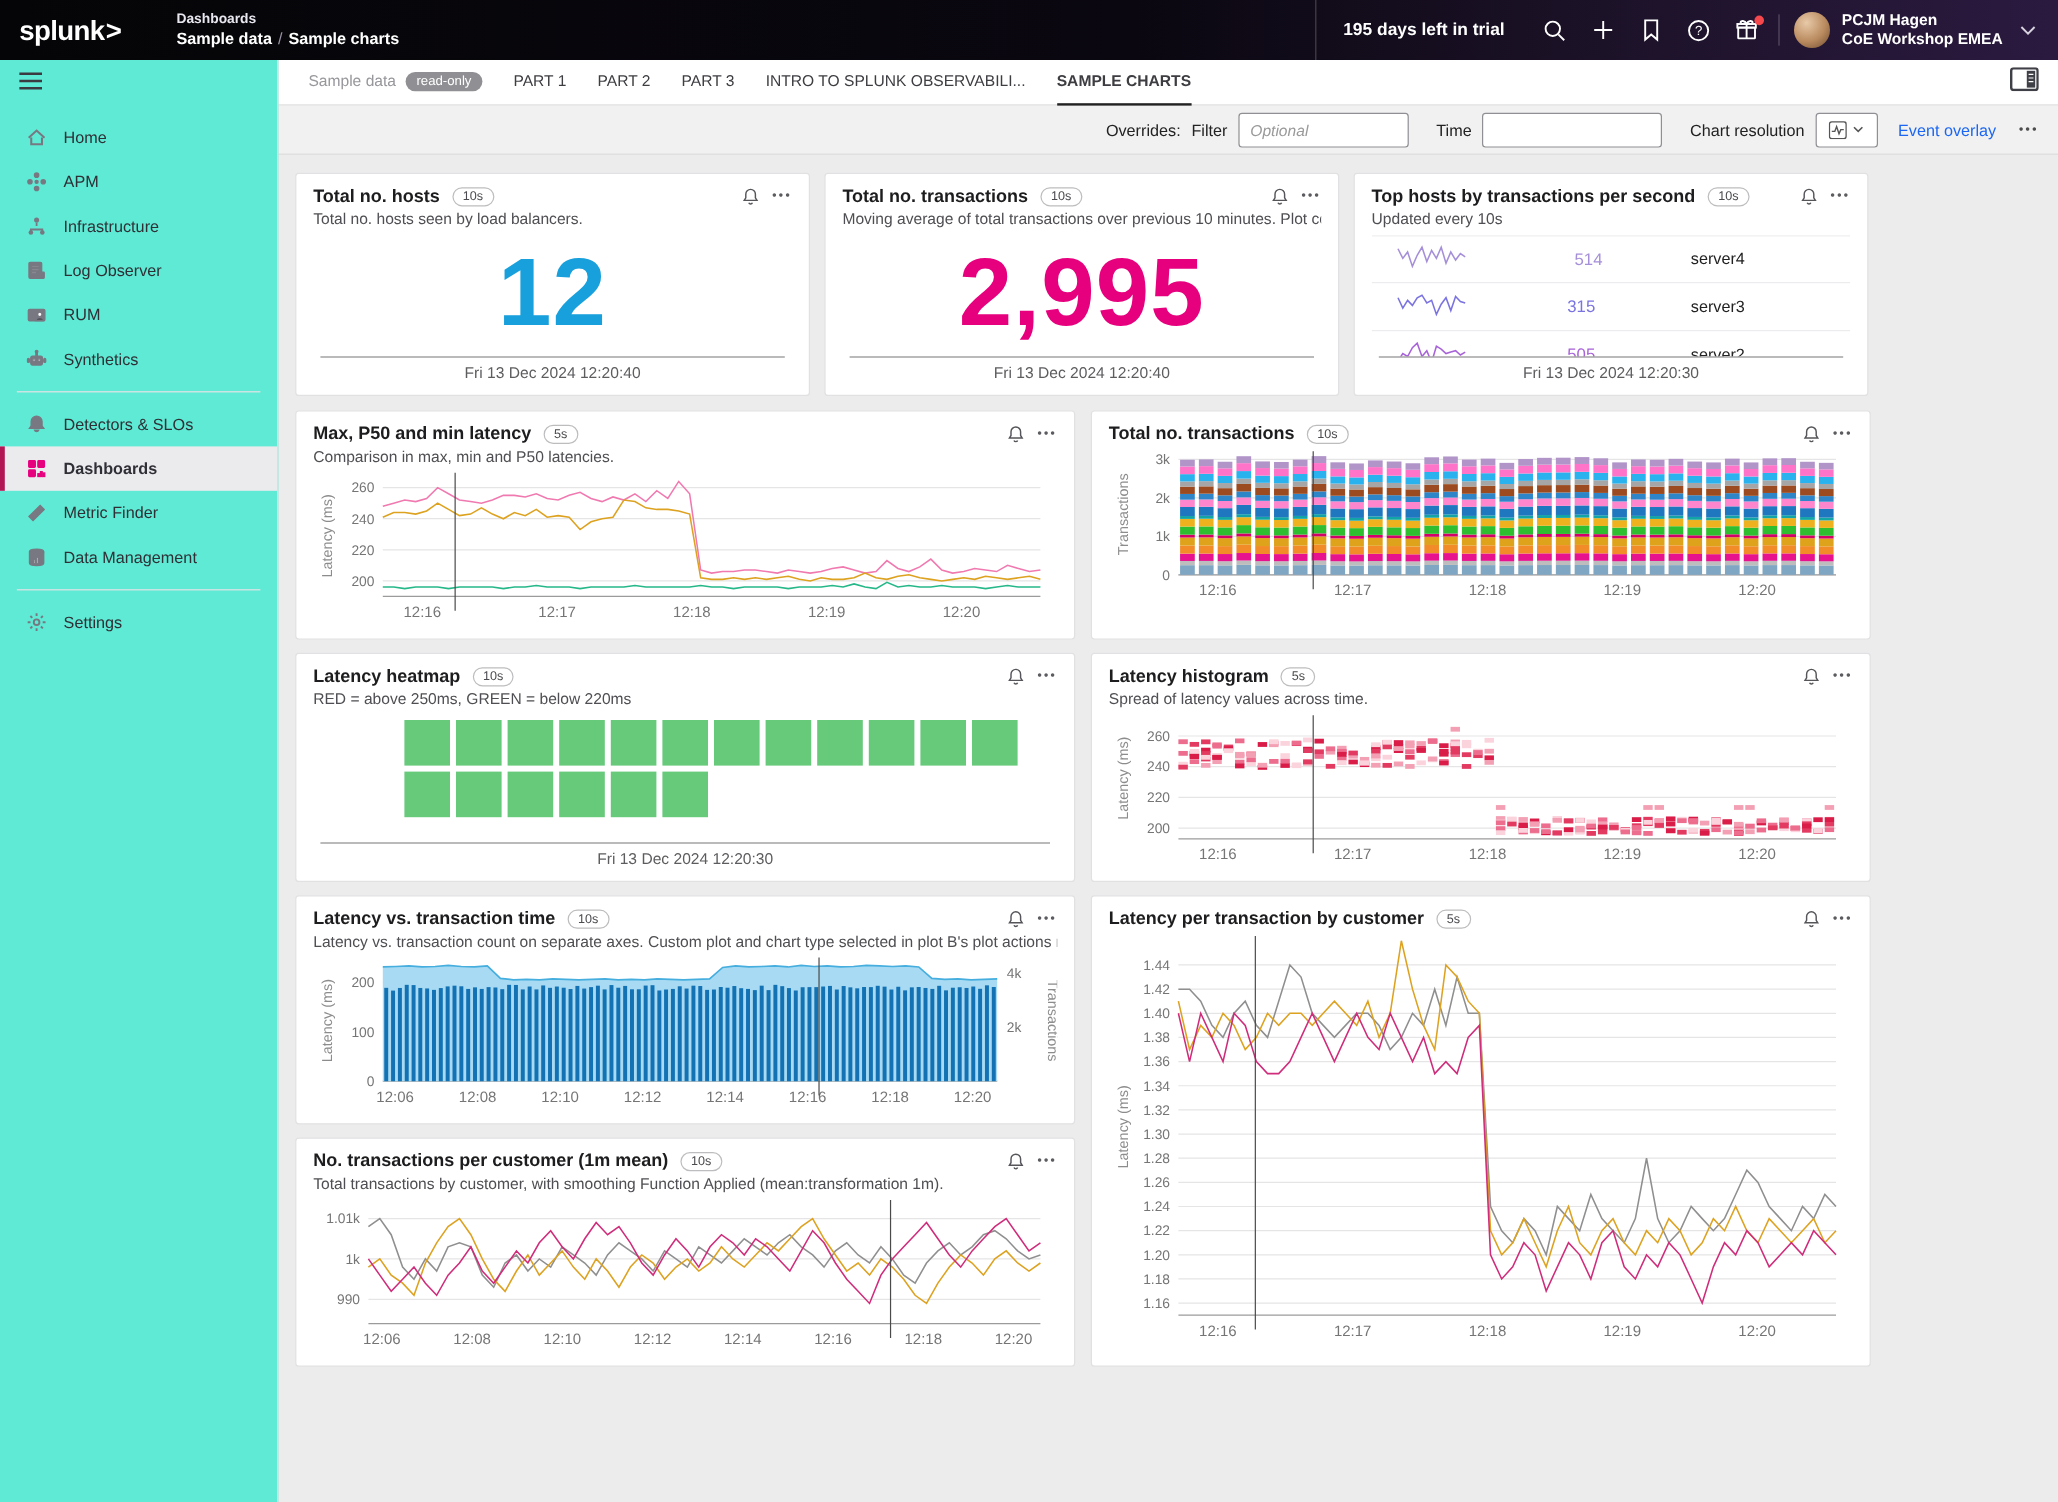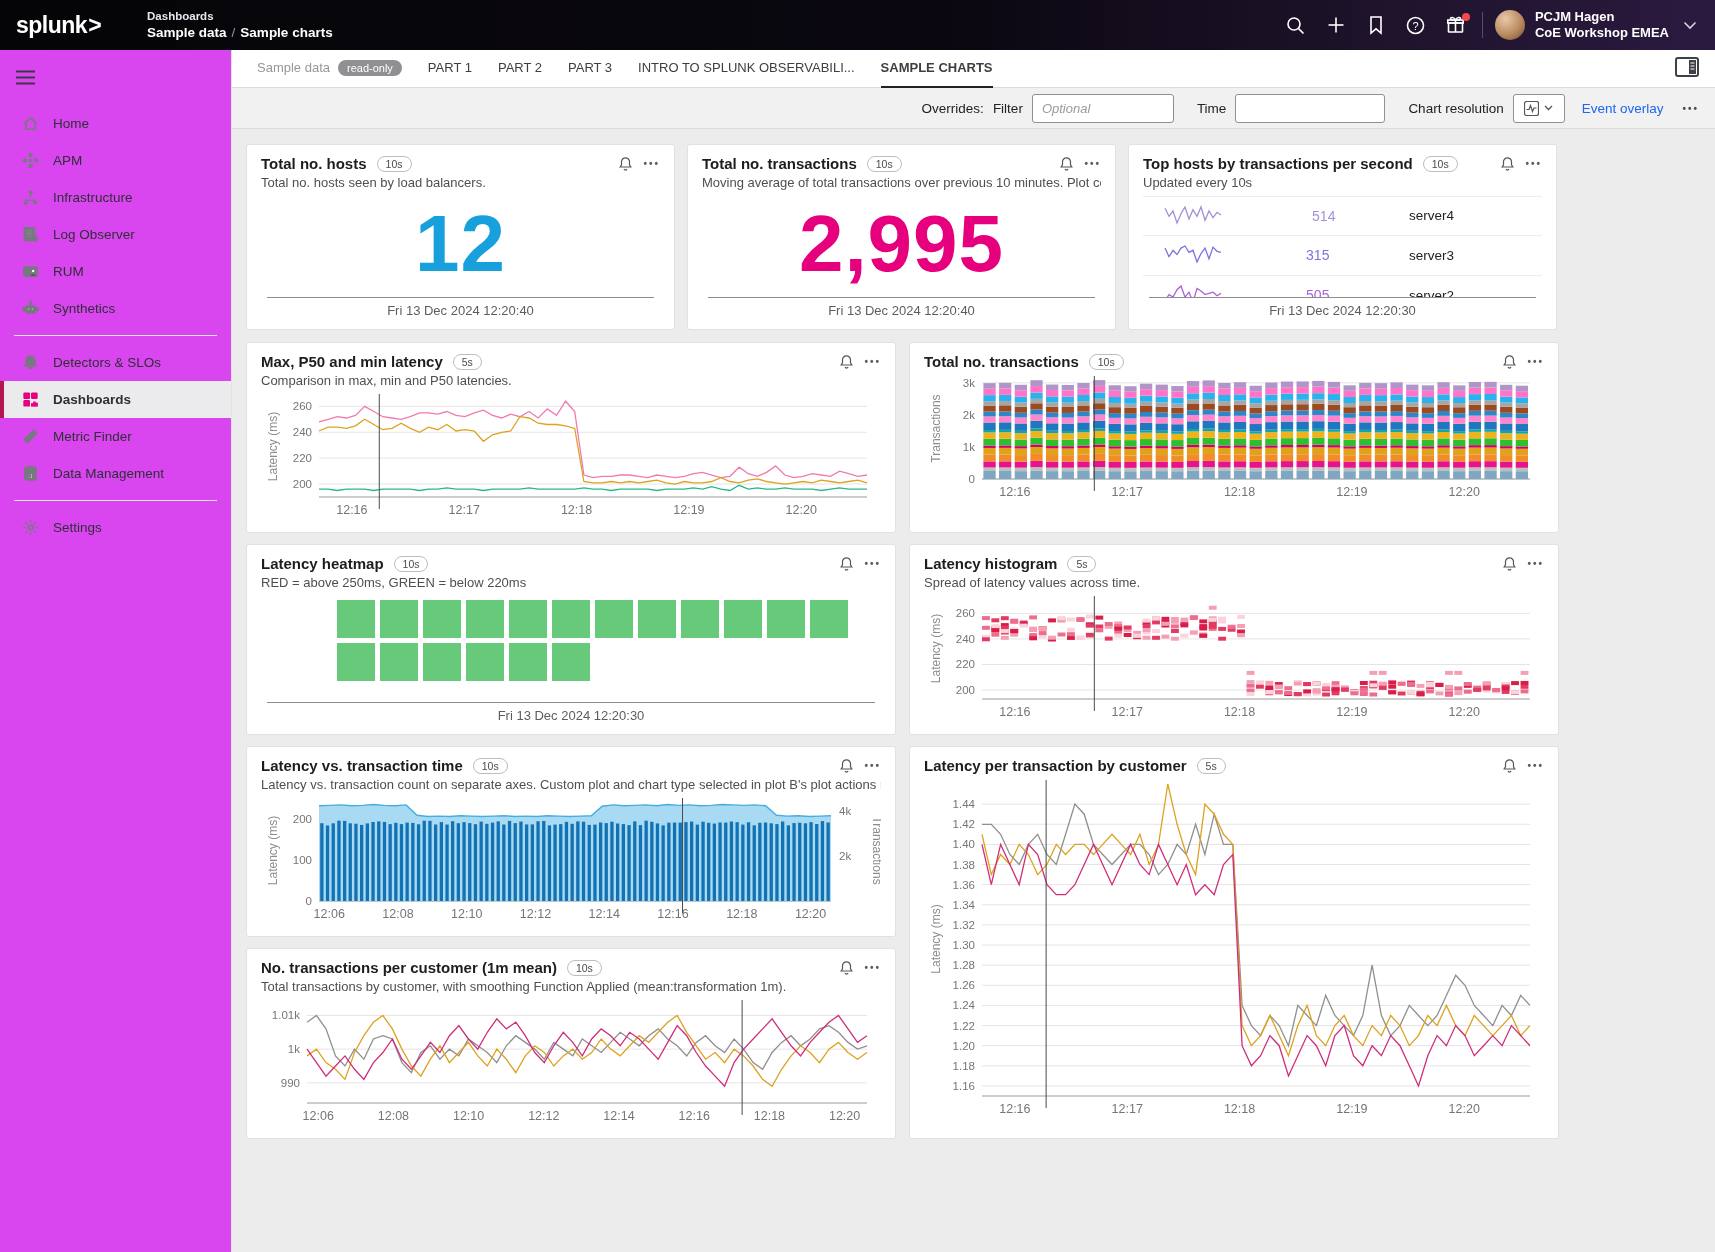--- a/index.html
+++ b/index.html
@@ -22,22 +22,22 @@
   .nico { width:40px; height:50px; display:flex; align-items:center; justify-content:center; cursor:pointer; position:relative; }
   .nico svg { stroke:#fff; fill:none; stroke-width:1.6; }
   .gift-dot { position:absolute; top:13px; right:6px; width:8px; height:8px; border-radius:50%; background:#f5484d; }
   .user-sep { width:1px; height:26px; background:rgba(255,255,255,.25); margin:0 12px 0 6px; }
   .avatar { width:30px; height:30px; border-radius:50%;
     background:radial-gradient(circle at 35% 30%, #e8c9a8 0%, #b98a5e 55%, #6c4a30 100%); }
   .user-meta { margin:0 10px; font-size:13px; font-weight:700; line-height:1.25; }
   .chev { font-size:13px; color:#d6d2de; padding:0 4px; }
 
   
-  .sidebar { position:absolute; top:50px; left:0; bottom:0; width:232px; background:#d946ef;
-    border-right:1px solid #e2e2e5; padding-top:10px; }
+  .sidebar { position:absolute; top:50px; left:0; bottom:0; width:232px; background:#5eead4;
+    border-right:1px solid #e2e2e5; padding-top:0; }
   .burger { margin:10px 0 16px 16px; cursor:pointer; }
   .sb-item { display:flex; align-items:center; height:37px; padding-left:17px; font-size:13.5px;
     color:#2f2f36; cursor:pointer; border-left:4px solid transparent; }
   .sb-item .sb-ic { width:19px; height:19px; margin-right:13px; display:flex; align-items:center; justify-content:center; }
   .sb-item .sb-ic svg { fill:#787882; stroke:#787882; }
   .sb-item.active { background:#ebebee; border-left-color:#b31753; font-weight:700; }
   .sb-item.active .sb-ic svg { fill:#e6007e; stroke:#e6007e; }
   .sb-div { height:1px; background:#e4e4e7; margin:8px 14px; }
 
   
@@ -106,20 +106,21 @@
     <span>splunk</span>
       <span class="gt">&gt;</span>
   </div>
   <div class="crumbs">
     <div class="crumb-kicker">Dashboards</div>
     <div class="crumb-line">
       <span>Sample data</span><span class="sep">/</span><span>Sample charts</span>
     </div>
   </div>
   <div class="nav-right">
+    <div class="trial">195 days left in trial</div>
     <div class="nico">
       <svg width="21" height="21" viewBox="0 0 21 21">
           <circle cx="9" cy="9" r="6"></circle>
           <line x1="13.6" y1="13.6" x2="18.5" y2="18.5"></line>
         </svg>
     </div>
     <div class="nico">
       <svg width="20" height="20" viewBox="0 0 20 20">
           <line x1="10" y1="2.5" x2="10" y2="17.5"></line>
           <line x1="2.5" y1="10" x2="17.5" y2="10"></line>

